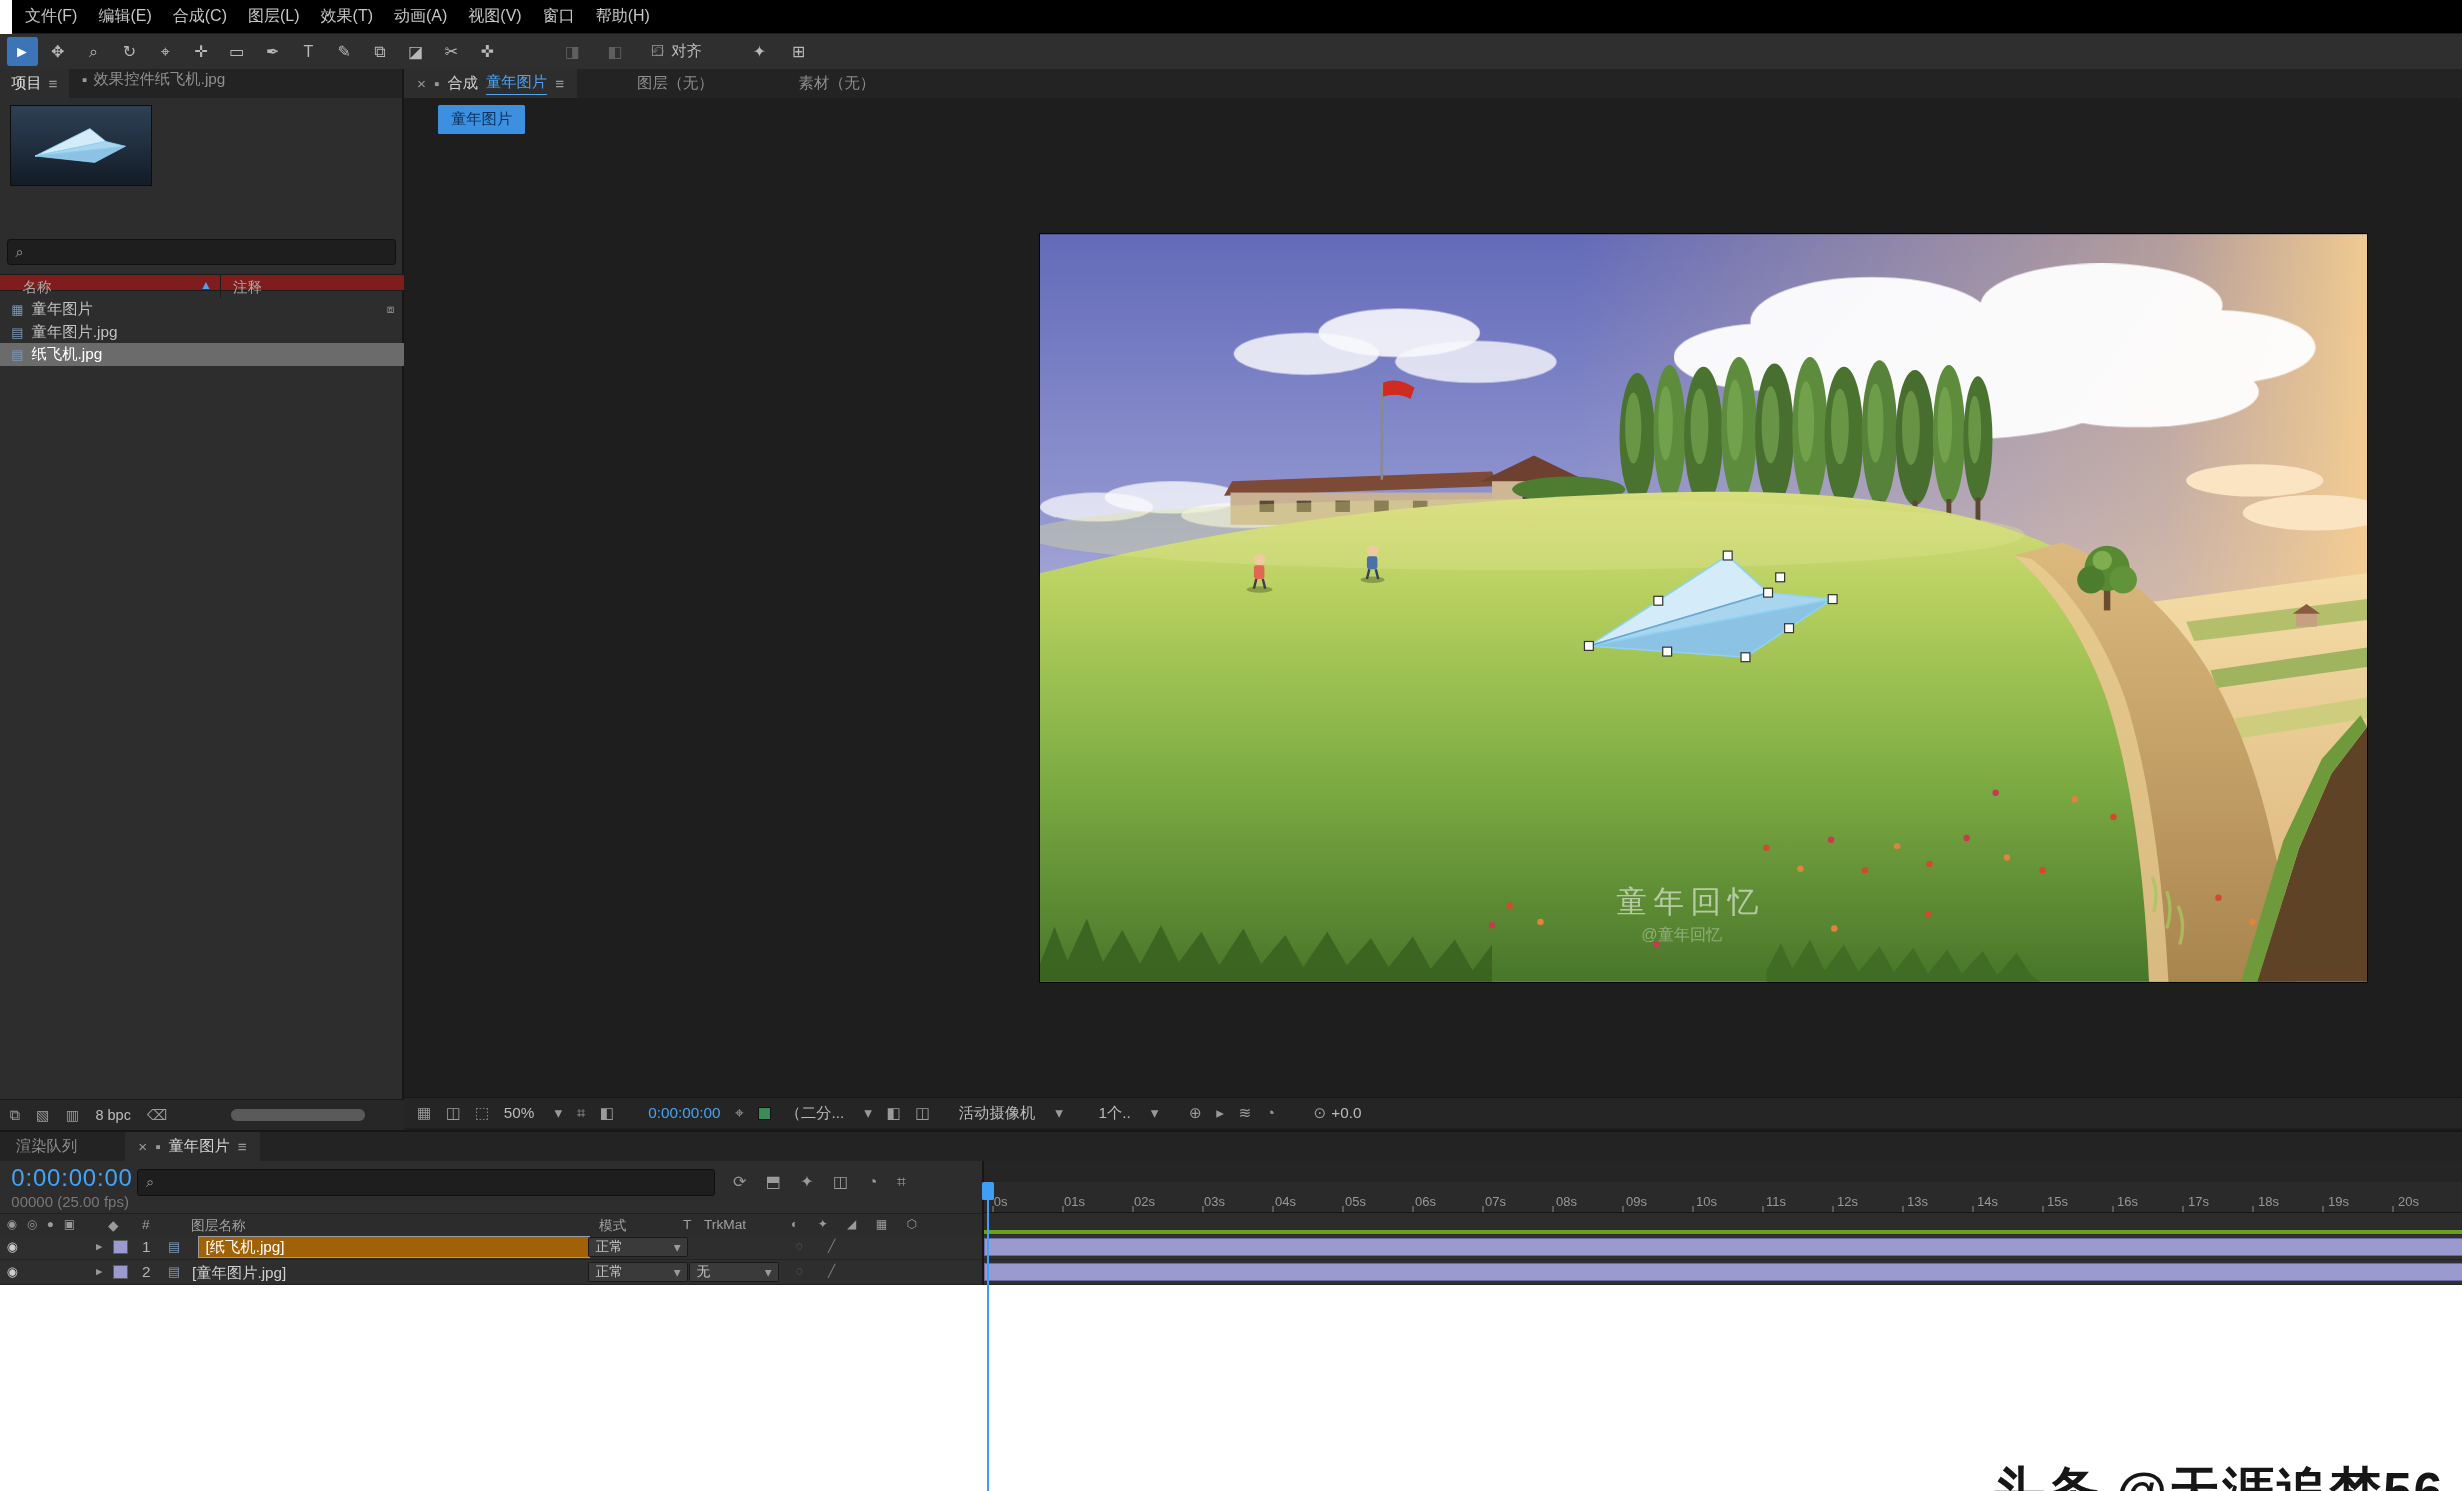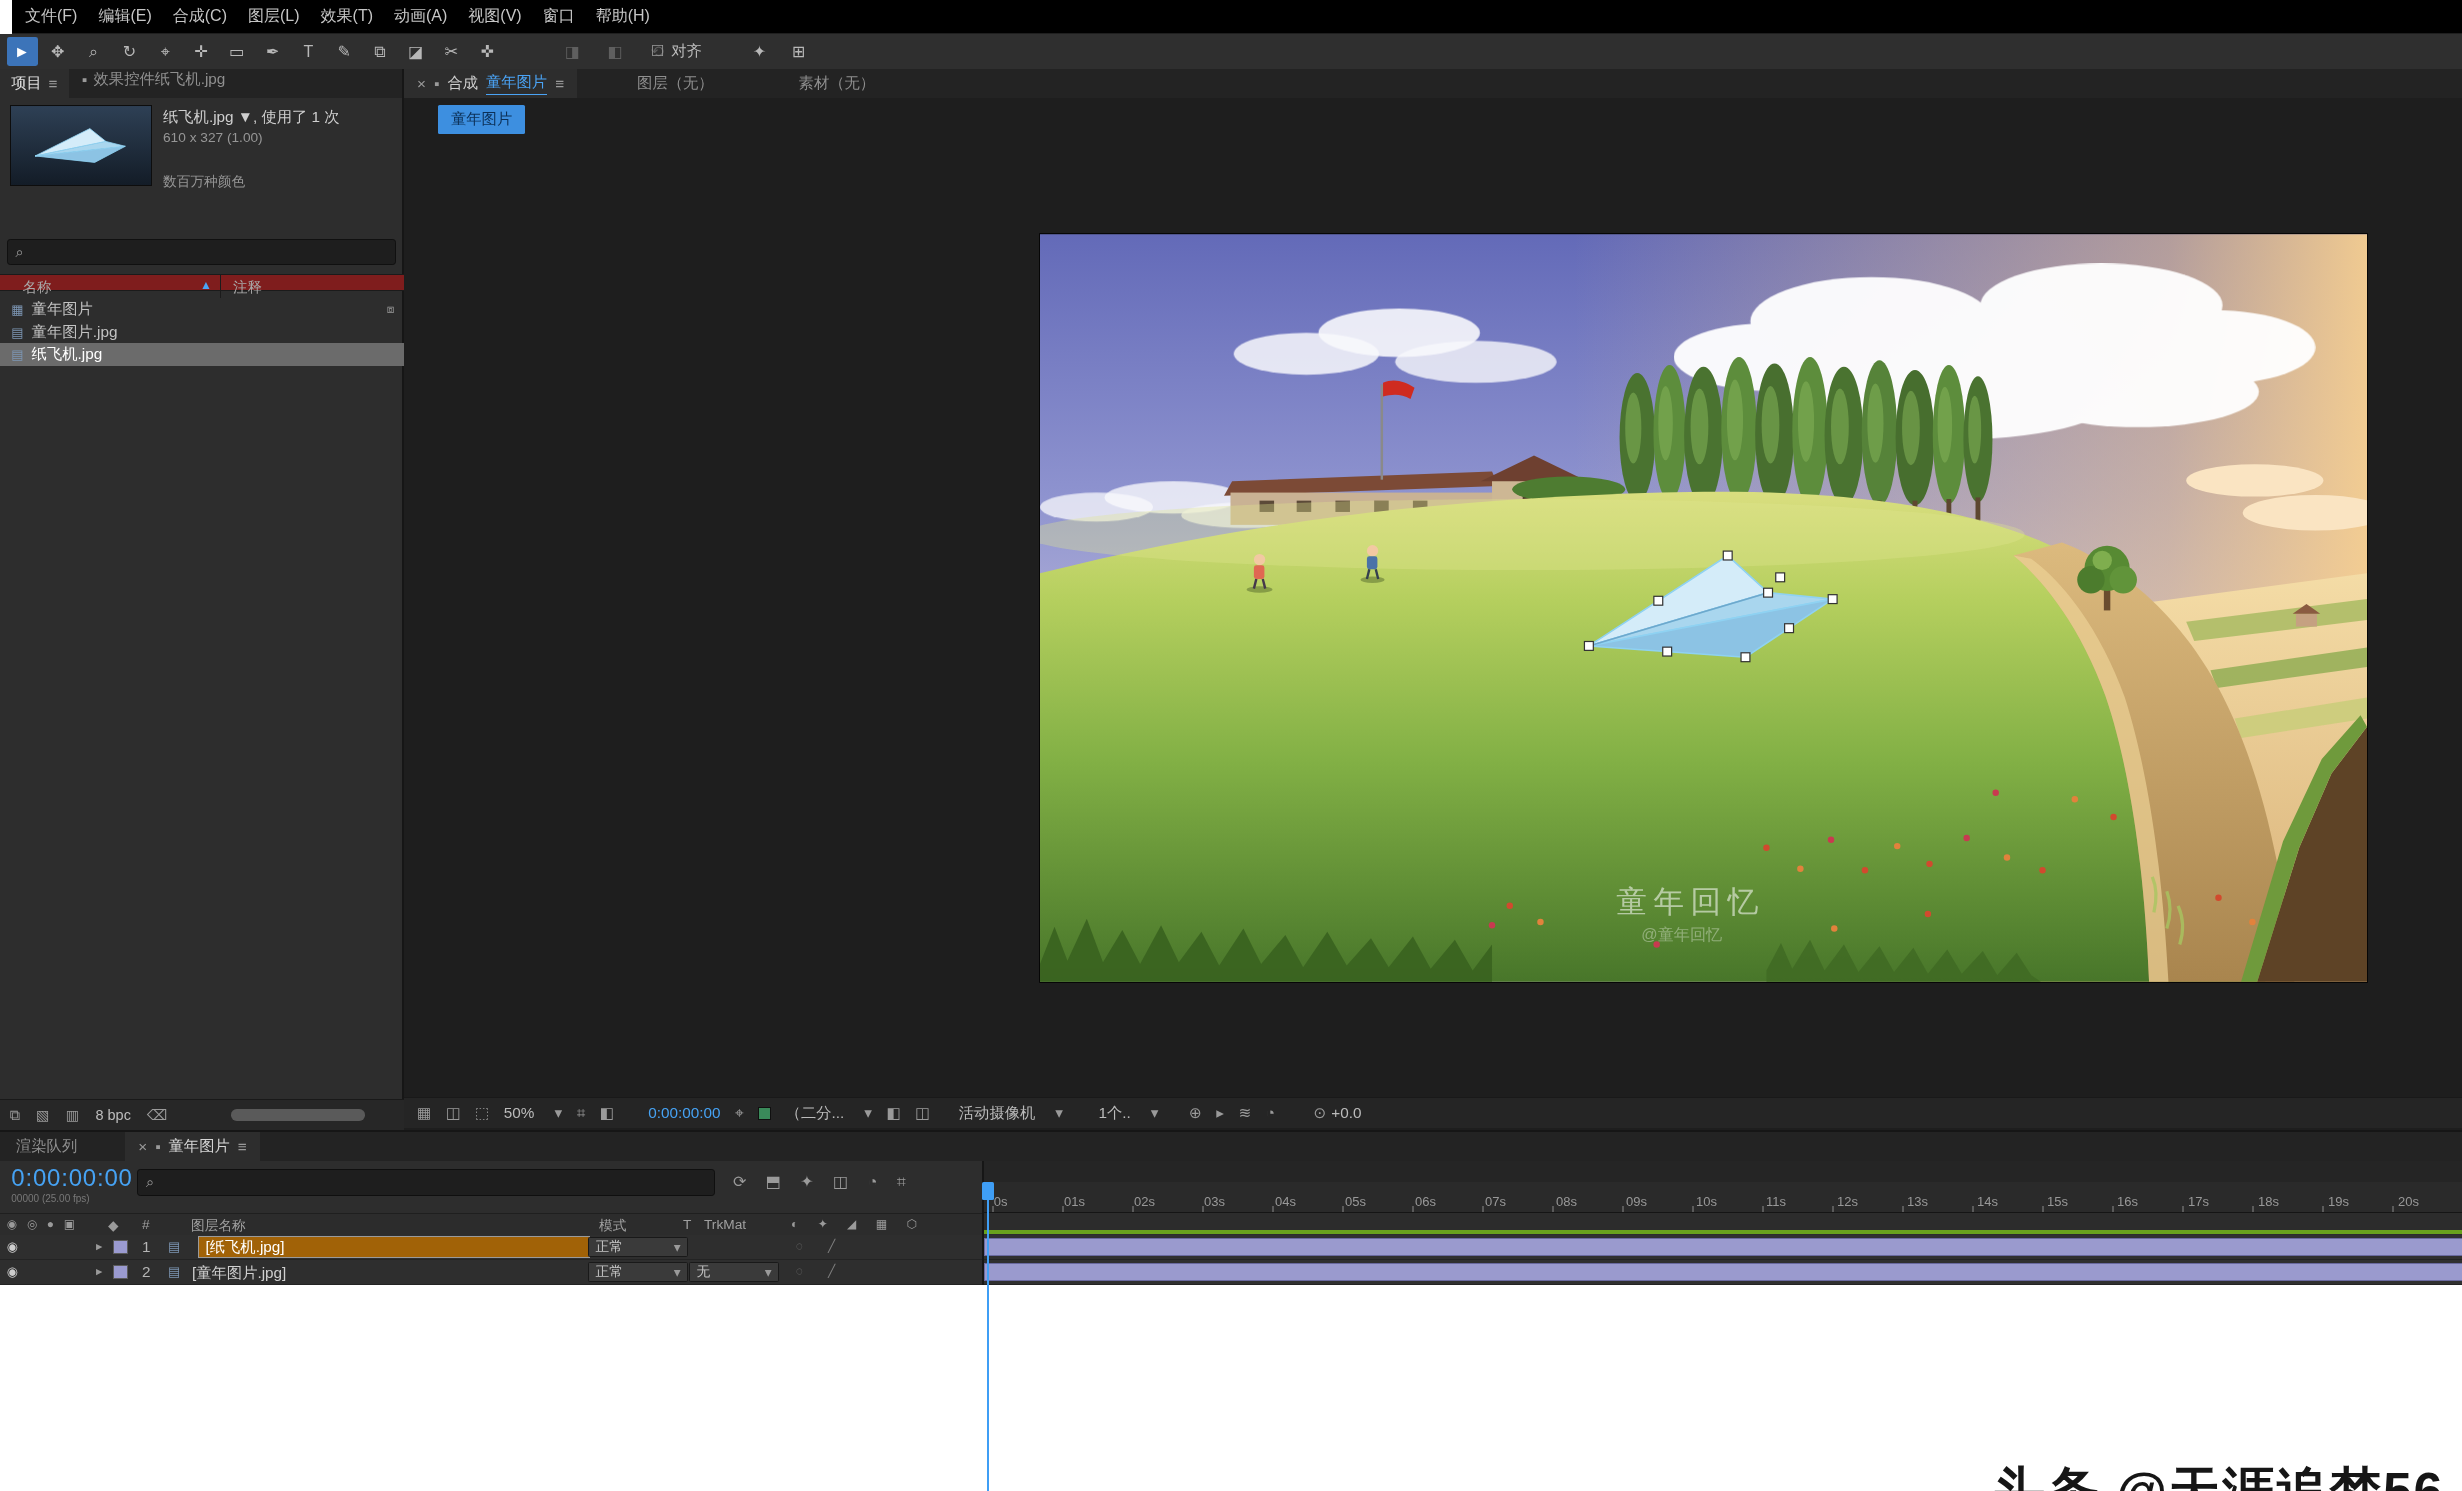--- a/index.html
+++ b/index.html
@@ -82,21 +82,21 @@
   
   .timeline-panel { position:absolute; left:0; top:1130px; width:2462px; height:361px;
                     background:#ffffff; border-top:2.4px solid #161616; }
   .tl-tabs { position:absolute; left:0; top:0; width:100%; height:29px; background:#232323;
              display:flex; align-items:center; font-size:15.3px; color:#8f8f8f; }
   .tl-tab-render { padding:0 16px; }
   .tl-tab-active { height:29px; margin-left:32px; display:flex; align-items:center; gap:8px;
                    padding:0 13px; background:#2d2d2d; color:#d6d6d6; }
   .tl-left { position:absolute; left:0; top:29px; width:982px; height:124px; background:#2d2d2d; }
   .tl-time { position:absolute; left:11.3px; top:3.2px; font-size:24px; color:#46a2f3; letter-spacing:0.8px; }
-  .tl-frameinfo { position:absolute; left:11.3px; top:32px; font-size:10px; color:#787878; }
+  .tl-frameinfo { position:absolute; left:11.3px; top:32px; font-size:15px; color:#787878; }
   .tl-search { position:absolute; left:137px; top:8px; width:578px; height:27.4px; background:#1e1e1e;
                border:0.8px solid #0f0f0f; border-radius:3.2px; display:flex; align-items:center;
                padding-left:8px; gap:6.5px; color:#777; font-size:14.5px; }
   .tl-icons { position:absolute; left:733px; top:11.3px; display:flex; gap:19.4px; font-size:16px; }
   .tl-header { position:absolute; left:0; top:52px; width:982px; height:22.6px; background:#2c2c2c;
                border-top:0.8px solid #1f1f1f; border-bottom:0.8px solid #1f1f1f; font-size:13.7px; color:#a0a0a0; }
   .tl-header .flags { position:absolute; left:6.5px; top:3.2px; display:flex; gap:9.7px; font-size:12px; }
   .h-label { position:absolute; top:3.2px; }
   .tl-header .switches { position:absolute; left:791px; top:3.2px; display:flex; gap:19.4px; font-size:12px; }
   .lrow { position:absolute; left:0; width:982px; height:25px; background:#2e2e2e;
@@ -205,25 +205,20 @@
           <linearGradient id="thumbbg" x1="0" y1="0" x2="0" y2="1">
             <stop offset="0" stop-color="#2e4055"></stop>
               <stop offset="1" stop-color="#131c27"></stop>
           </linearGradient>
         </defs>
         <rect width="174" height="98" fill="url(#thumbbg)"></rect>
         <polygon points="30,62 98,28 118,44" fill="#d4ecf9" stroke="#8fd2f2"></polygon>
         <polygon points="30,62 118,44 142,50" fill="#a9d6ee" stroke="#8fd2f2"></polygon>
         <polygon points="30,62 142,50 104,70" fill="#8cc3e4" stroke="#8fd2f2"></polygon>
       </svg>
-    </div>
-    <div class="pmeta">
-      <div>纸飞机.jpg ▼, 使用了 1 次</div>
-      <div class="dim">610 x 327 (1.00)</div>
-      <div class="depth">数百万种颜色</div>
     </div>
 
     <div class="psearch">
       <span class="ico">⌕</span>
     </div>
 
     <div class="phead">
       <span class="col-name">名称</span>
       <span class="vline"></span>
       <span class="sort">▲</span>

